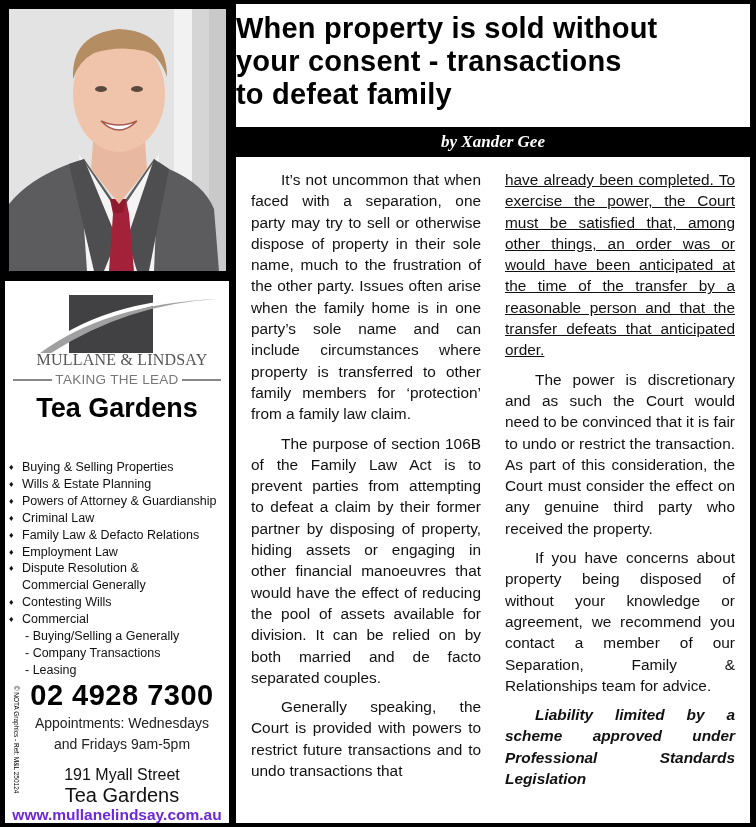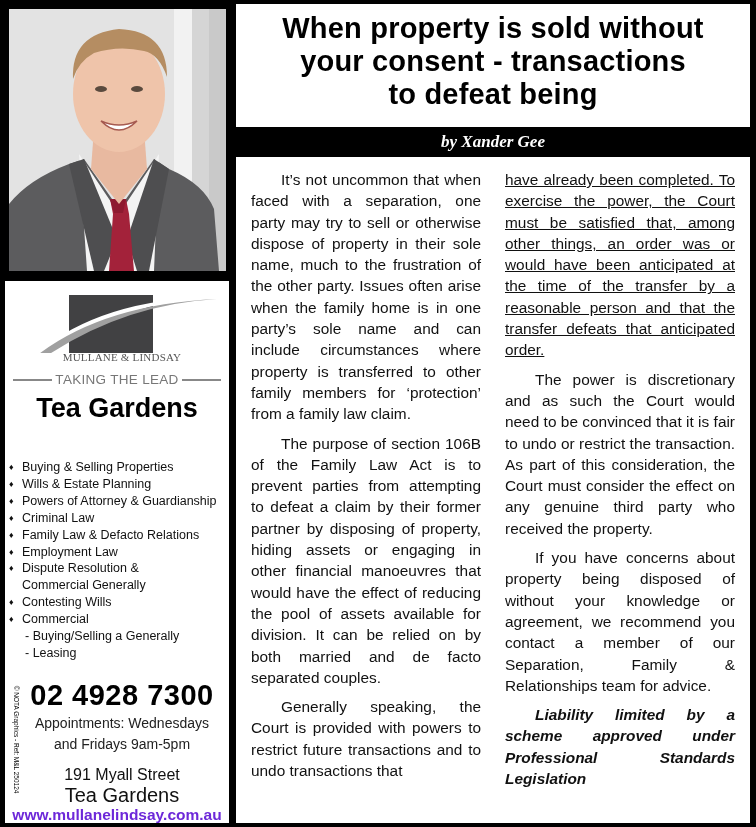--- a/index.html
+++ b/index.html
@@ -1,36 +1,36 @@
 <!DOCTYPE html>
 <html><head>
 <meta charset="utf-8">
 <style>
   html, body { margin:0; padding:0; }
   body { width:756px; height:827px; background:#000; position:relative; overflow:hidden; font-family:"Liberation Sans", sans-serif; }
   .photo { position:absolute; left:9px; top:9px; width:217px; height:262px; background:linear-gradient(90deg,#e4e4e4 0%,#dcdcdc 70%,#cfcfcf 78%,#e9e9e9 82%,#d8d8d8 100%); overflow:hidden; }
   .photo svg { width:100%; height:100%; display:block; }
   .ad { position:absolute; left:5px; top:281px; width:224px; height:542px; background:#fff; }
   .logo { position:absolute; left:10px; top:8px; width:205px; height:64px; }
-  .firm { position:absolute; left:0; width:234px; top:70px; text-align:center; font-family:"Liberation Serif", serif; color:#555; font-size:11px; letter-spacing:0.2px; }
+  .firm { position:absolute; left:0; width:234px; top:70px; text-align:center; font-family:"Liberation Serif", serif; color:#555; font-size:16px; letter-spacing:0.2px; }
   .tag { position:absolute; left:8px; width:208px; top:91px; display:flex; align-items:center; color:#777; font-size:13.5px; font-family:"Liberation Sans", sans-serif; }
   .tag .rule { flex:1; height:2px; background:#888; }
   .tag span.t { padding:0 3px; letter-spacing:0.3px; }
   .loc { position:absolute; left:0; width:224px; top:112px; text-align:center; font-weight:bold; font-size:27px; color:#000; }
   .services { position:absolute; left:4px; top:178px; width:220px; margin:0; padding:0; list-style:none; font-size:12.5px; line-height:16.9px; color:#111; }
   .services li { position:relative; padding-left:13px; white-space:nowrap; }
   .services li.b::before { content:"\2666"; position:absolute; left:0; top:0; font-size:9px; }
   .services li.sub { padding-left:16px; }
   .phone { position:absolute; left:10px; width:214px; top:398px; text-align:center; font-weight:bold; font-size:29px; letter-spacing:0.5px; color:#000; }
   .appt { position:absolute; left:10px; width:214px; top:432px; text-align:center; font-size:14px; line-height:21px; color:#222; }
   .addr { position:absolute; left:10px; width:214px; top:485px; text-align:center; font-size:16px; color:#111; }
   .town { position:absolute; left:10px; width:214px; top:503px; text-align:center; font-size:20px; color:#111; }
   .web { position:absolute; left:0; width:224px; top:525px; text-align:center; font-weight:bold; font-size:15.5px; color:#6d28d9; }
   .credit { position:absolute; left:-49px; top:455px; width:120px; transform:rotate(90deg); font-size:6.5px; color:#000; white-space:nowrap; text-align:center; }
-  .head { position:absolute; left:236px; top:4px; width:514px; height:123px; background:#fff; text-align:center; }
+  .head { position:absolute; left:236px; top:4px; width:514px; height:123px; background:#fff; }
   .head h1 { margin:0; padding-top:8px; font-size:29px; line-height:33px; font-weight:bold; color:#000; letter-spacing:0.2px; }
   .byline { position:absolute; left:236px; top:128px; width:514px; height:27px; text-align:center; color:#fff; font-family:"Liberation Serif", serif; font-style:italic; font-weight:bold; font-size:17px; line-height:27px; }
   .body { position:absolute; left:236px; top:157px; width:514px; height:666px; background:#fff; }
   .col { position:absolute; top:4px; width:246px; font-size:15.4px; line-height:21.3px; color:#111; text-align:justify; }
   .col1 { left:7px; }
   .col2 { left:261px; }
   .col p { margin:8px; text-indent:30px; }
   .col p.noindent { text-indent:0;text-decoration:underline; }
   .col p.legal { font-weight:bold; font-style:italic; }
 </style>
@@ -85,38 +85,39 @@
     <li class="b">Wills &amp; Estate Planning</li>
     <li class="b">Powers of Attorney &amp; Guardianship</li>
     <li class="b">Criminal Law</li>
     <li class="b">Family Law &amp; Defacto Relations</li>
     <li class="b">Employment Law</li>
     <li class="b">Dispute Resolution &amp;</li>
     <li>Commercial Generally</li>
     <li class="b">Contesting Wills</li>
     <li class="b">Commercial</li>
     <li class="sub">- Buying/Selling a Generally</li>
+    <li class="sub">- Company Transactions</li>
     <li class="sub">- Leasing</li>
   </ul>
   <div class="phone">02 4928 7300</div>
   <div class="appt">
     <div>Appointments: Wednesdays</div>
     <div>and Fridays 9am-5pm</div>
   </div>
   <div class="addr">191 Myall Street</div>
   <div class="town">Tea Gardens</div>
   <div class="web">www.mullanelindsay.com.au</div>
   <div class="credit">© NOTA Graphics - Ref: M&amp;L 250124</div>
 </div>
 
 <div class="head">
   <h1>
     <span>When property is sold without</span><br>
     <span>your consent - transactions</span><br>
-    <span>to defeat being</span>
+    <span>to defeat family</span>
   </h1>
 </div>
 
 <div class="byline">by Xander Gee</div>
 
 <div class="body">
   <div class="col col1">
     <p>It’s not uncommon that when faced with a separation, one party may try to sell or otherwise dispose of property in their sole name, much to the frustration of the other party. Issues often arise when the family home is in one party’s sole name and can include circumstances where property is transferred to other family members for ‘protection’ from a family law claim.</p>
     <p>The purpose of section 106B of the Family Law Act is to prevent parties from attempting to defeat a claim by their former partner by disposing of property, hiding assets or engaging in other financial manoeuvres that would have the effect of reducing the pool of assets available for division. It can be relied on by both married and de facto separated couples.</p>
     <p>Generally speaking, the Court is provided with powers to restrict future transactions and to undo transactions that</p>

